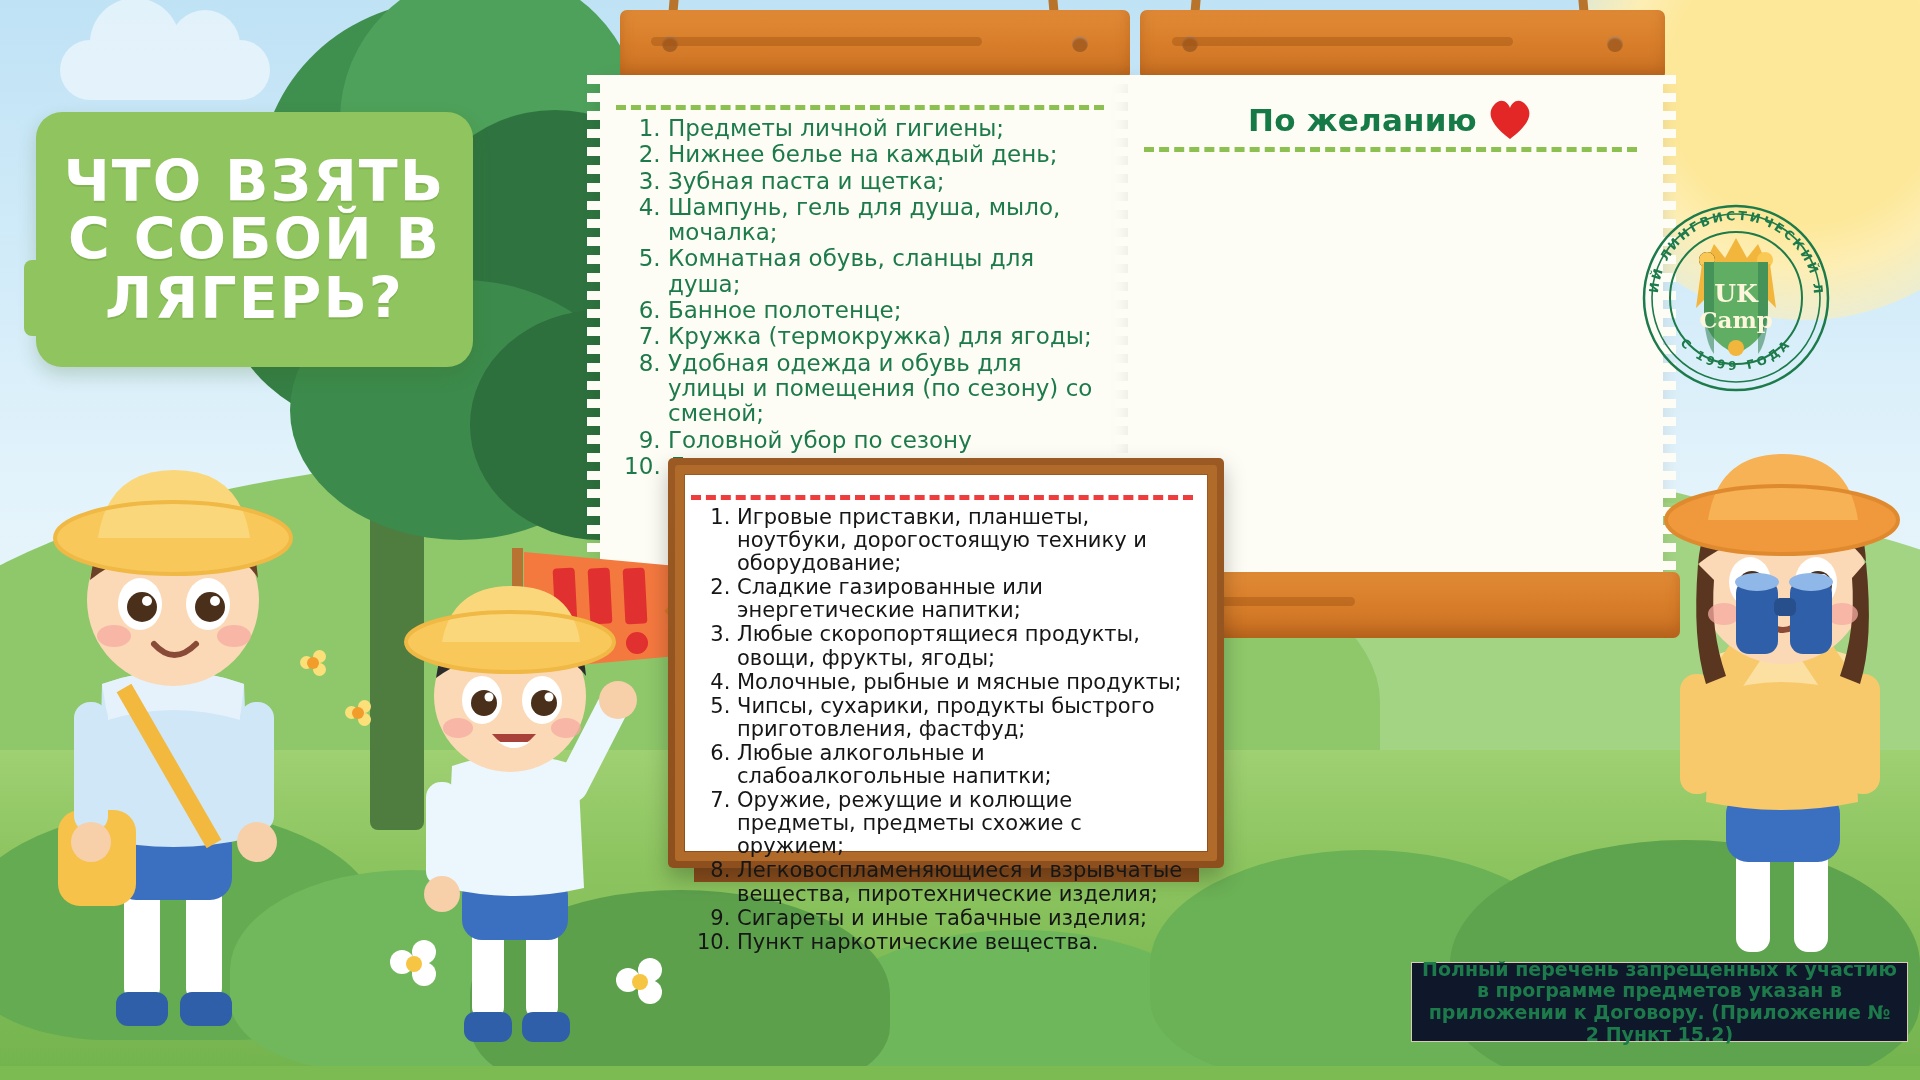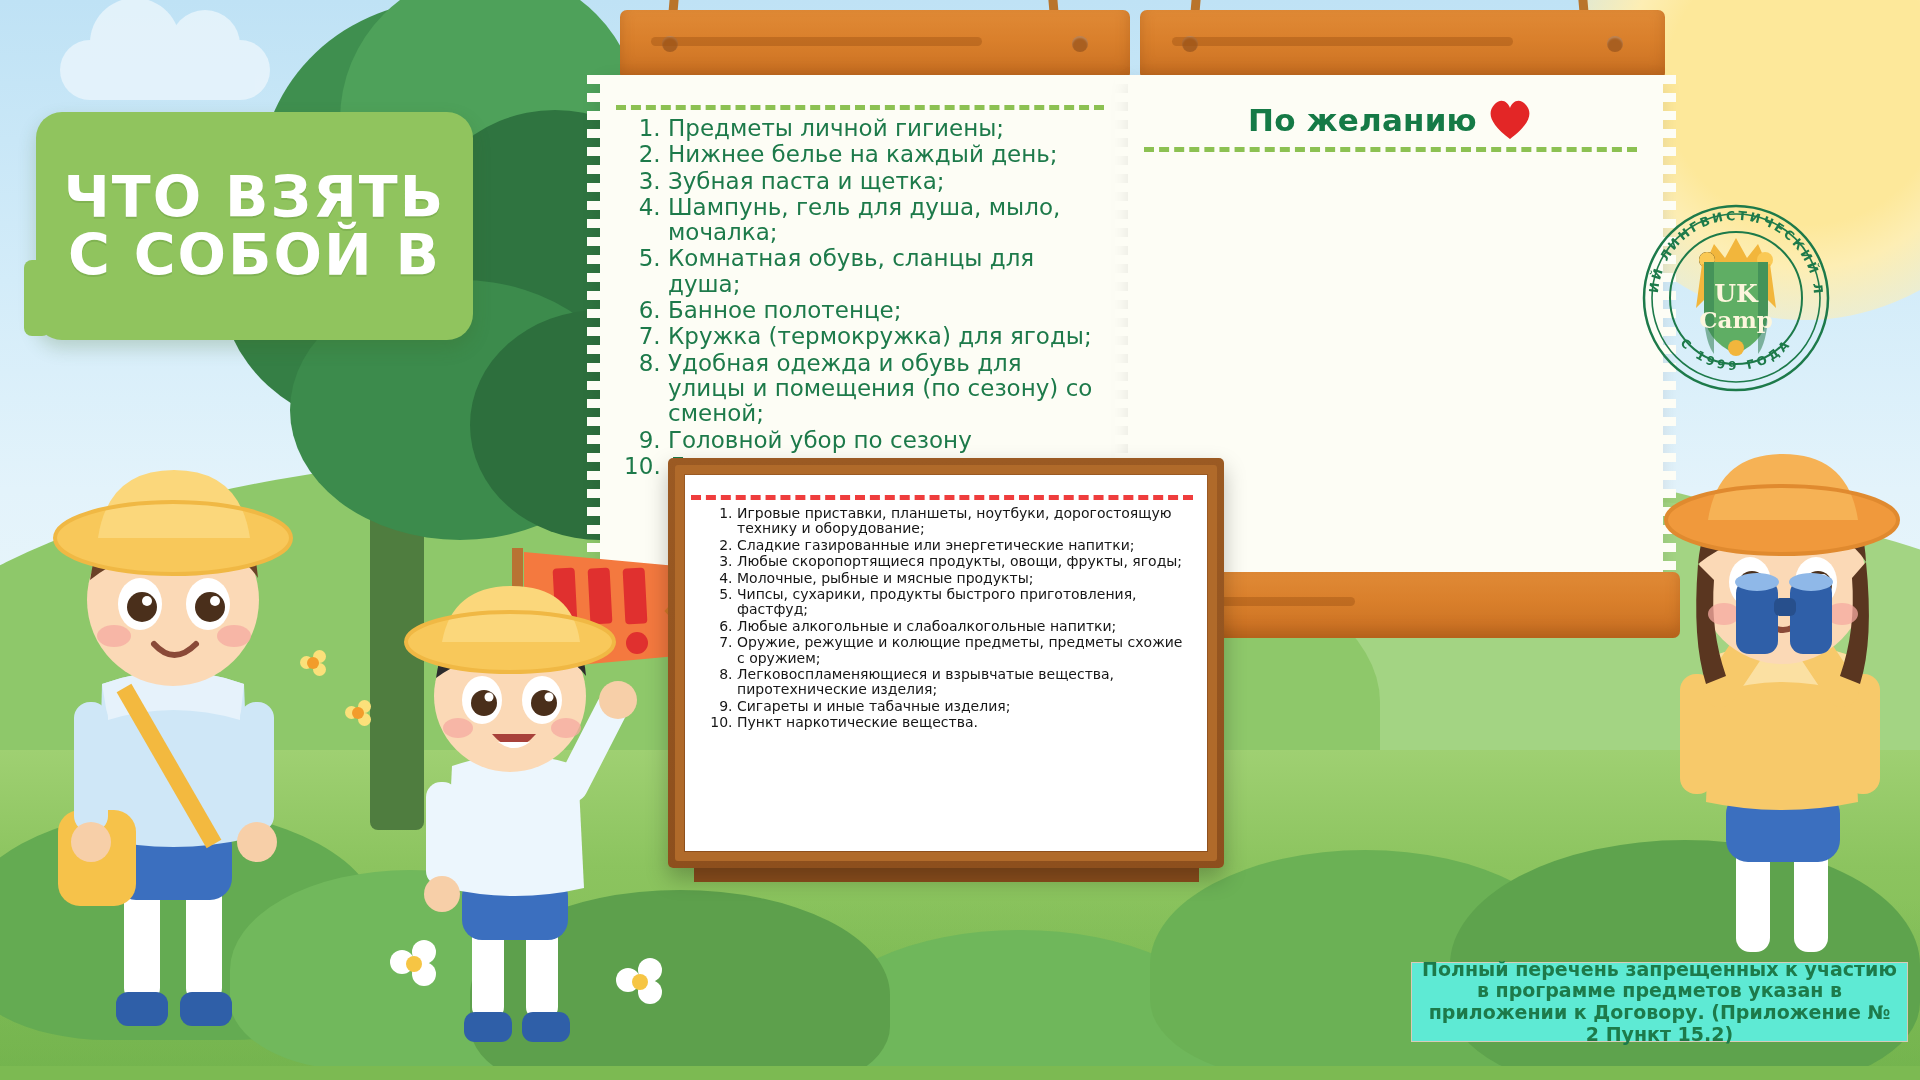--- a/index.html
+++ b/index.html
@@ -143,21 +143,21 @@
     color:#1d7a4a;
     font-size:23px;
     line-height:1.10;
     padding-left: 52px;
   }
   ol.items li { margin-bottom: 1px; }
   ol.items.black { color:#161616; }
 
   
   .title-card {
-    position:absolute; left:36px; top:112px; width:437px; height:228px;
+    position:absolute; left:36px; top:112px; width:437px; height:255px;
     background:#90c45e; border-radius:26px;
     display:flex; align-items:center; justify-content:center;
     box-shadow: 0 8px 18px rgba(60,100,30,.22);
   }
   .title-card h1 {
     color:#ffffff; text-align:center; line-height:1.02;
     font-size:57px; font-weight:bold; letter-spacing:2px;
     text-transform:uppercase;
     font-family:"DejaVu Sans", sans-serif;
     text-shadow: 0 2px 0 rgba(100,150,60,.35);
@@ -197,21 +197,21 @@
   .excl-flag .bar { width:22px; height:56px; background:#e0302f; border-radius:4px; transform:rotate(-3deg); }
   .excl-flag .dots { position:absolute; left:32px; top:80px; display:flex; gap:13px; }
   .excl-flag .dot { width:22px; height:22px; background:#e0302f; border-radius:50%; }
   .flag-pole {
     position:absolute; left:512px; top:548px; width:11px; height:330px; background:#b87333;
   }
 
   
   .note-box {
     position:absolute; left:1411px; top:962px; width:497px; height:80px;
-    background:#5eead4; border:1px solid #d9cbb8;
+    background:#0f172a; border:1px solid #d9cbb8;
     display:flex; align-items:center; justify-content:center; padding: 4px 10px;
   }
   .note-box p {
     color:#1d7a4a; font-weight:bold; font-size:19px; line-height:1.14; text-align:center;
   }
 
   
   .stamp {
     position:absolute; left:1636px; top:198px; width:200px; height:200px;
   }
@@ -347,41 +347,42 @@
         <span class="dot"></span>
     </div>
   </div>
 
   <div class="board-legs"></div>
   <div class="board-frame">
     <div class="inner-bevel"></div>
     <div class="board-paper">
       <div style="padding:14px 14px 6px 6px;">
         <hr class="title-divider red">
-        <ol class="items black" style="font-size:14px; padding-left:46px;">
+        <ol class="items black" style="font-size:21px; padding-left:46px;">
             <li>Игровые приставки, планшеты, ноутбуки, дорогостоящую технику и оборудование;</li>
             <li>Сладкие газированные или энергетические напитки;</li>
             <li>Любые скоропортящиеся продукты, овощи, фрукты, ягоды;</li>
             <li>Молочные, рыбные и мясные продукты;</li>
             <li>Чипсы, сухарики, продукты быстрого приготовления, фастфуд;</li>
             <li>Любые алкогольные и слабоалкогольные напитки;</li>
             <li>Оружие, режущие и колющие предметы, предметы схожие с оружием;</li>
             <li>Легковоспламеняющиеся и взрывчатые вещества, пиротехнические изделия;</li>
             <li>Сигареты и иные табачные изделия;</li>
             <li>Пункт наркотические вещества.</li>
           </ol>
       </div>
     </div>
   </div>
 
   <div class="title-card">
     <span class="tab"></span>
     <h1>
       <span>ЧТО ВЗЯТЬ</span><br>
       <span>С СОБОЙ В</span><br>
+      <span>ЛЯГЕРЬ?</span>
     </h1>
   </div>
 
   <div class="stamp">
     <svg viewBox="0 0 200 200" width="200" height="200">
       <defs>
         <path id="arcTop" d="M 22,100 A 78,78 0 0 1 178,100" fill="none"></path>
         <path id="arcBot" d="M 28,100 A 72,72 0 0 0 172,100" fill="none"></path>
       </defs>
       <circle cx="100" cy="100" r="92" fill="none" stroke="#1d7a4a" stroke-width="2.5"></circle>

